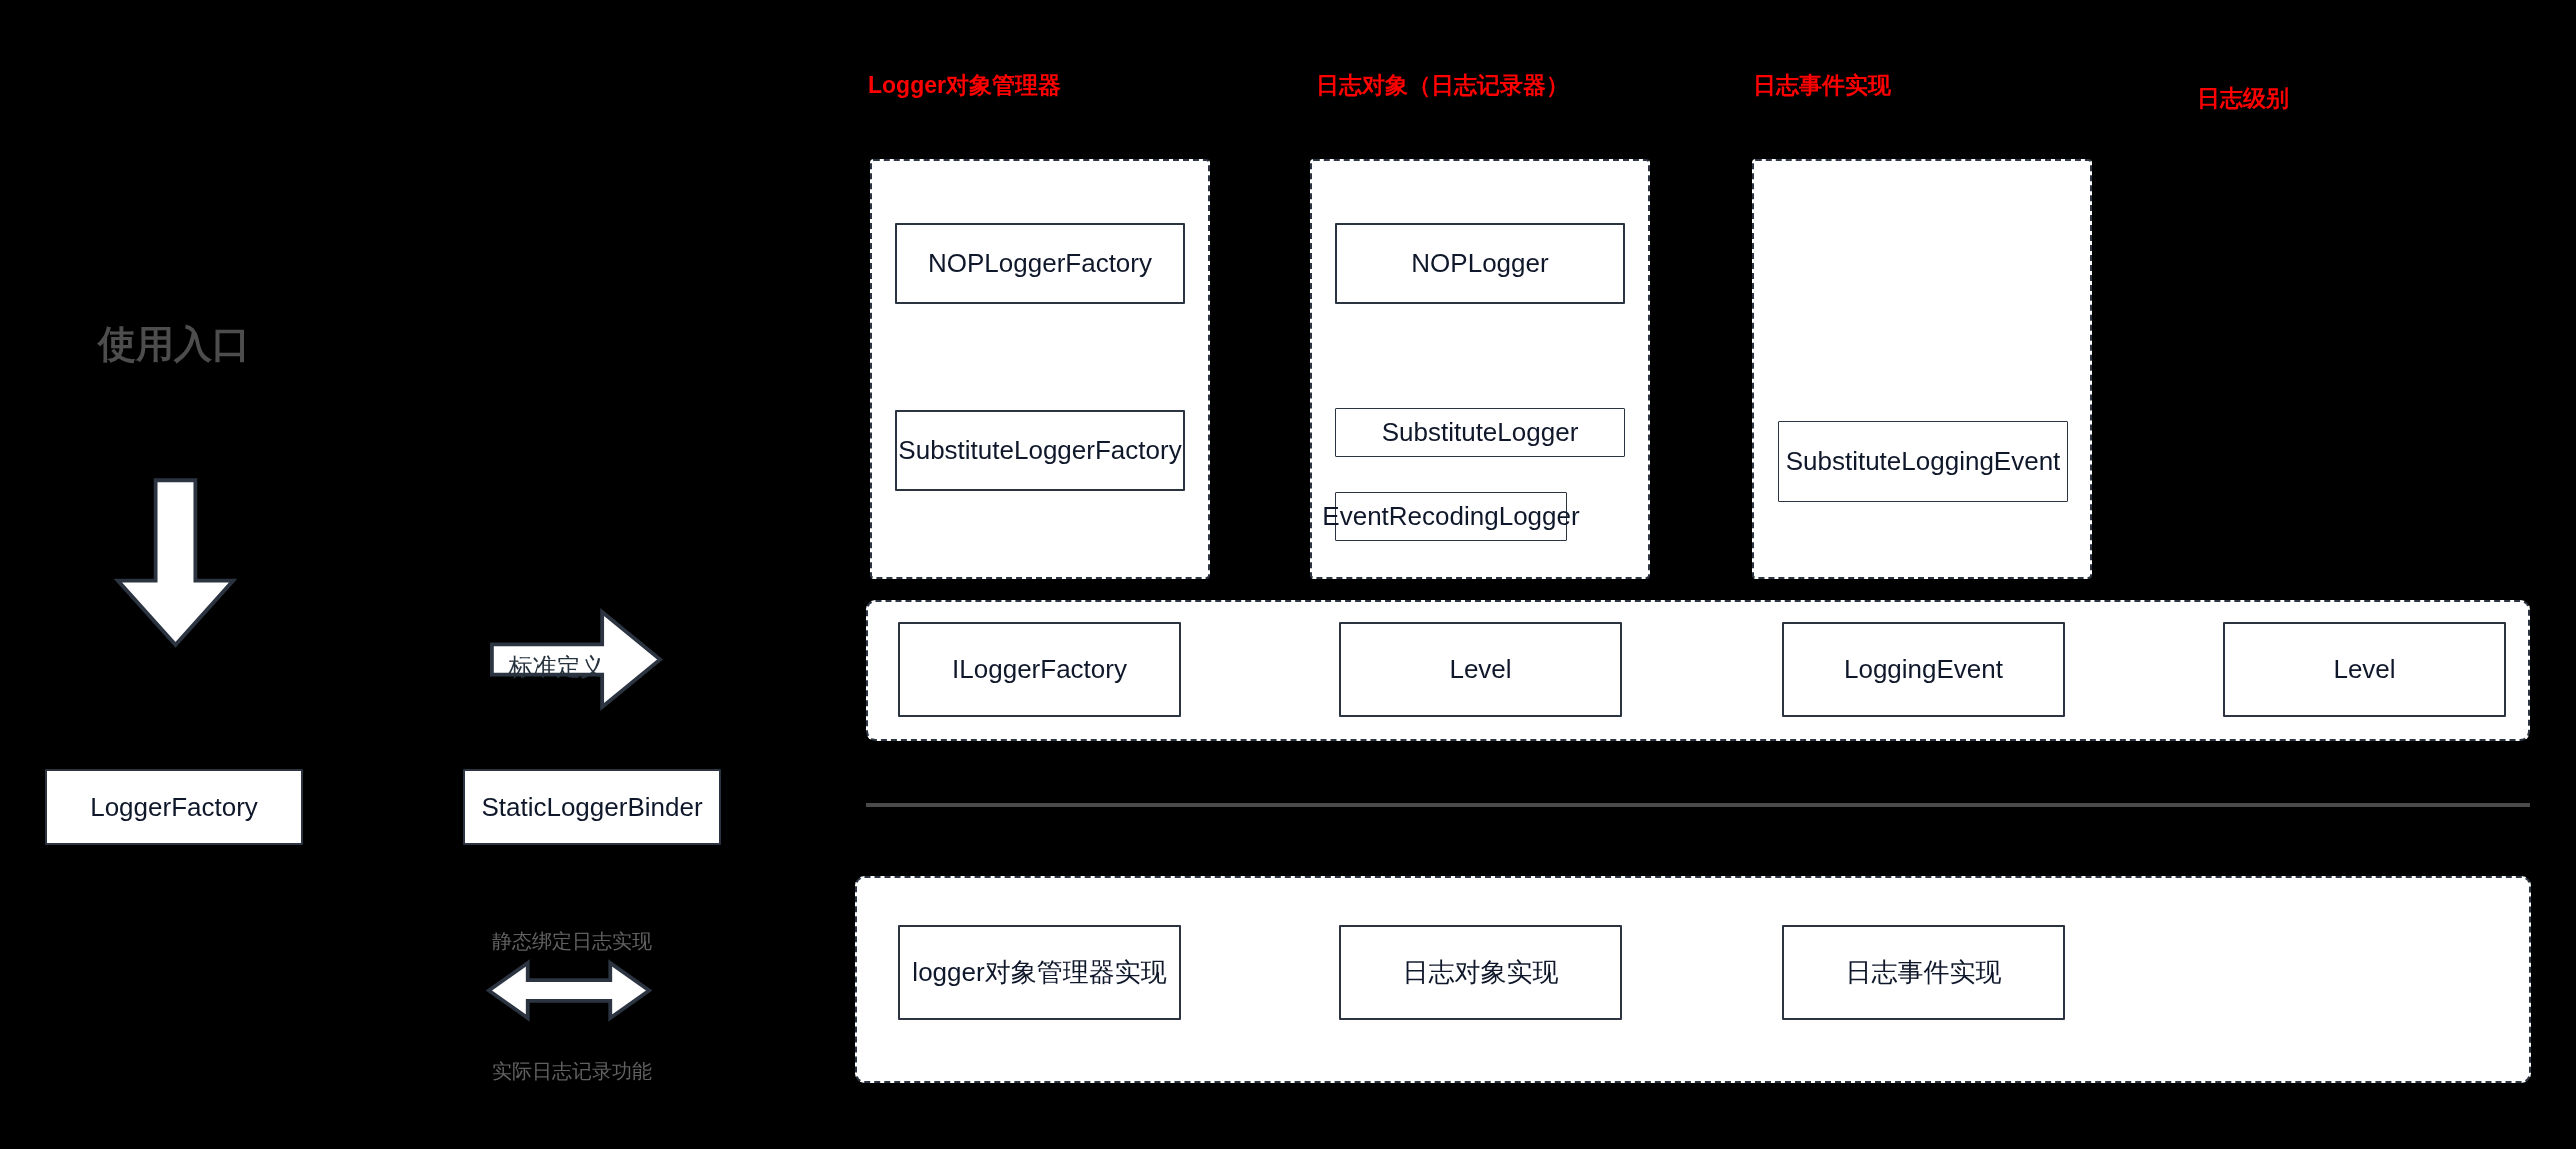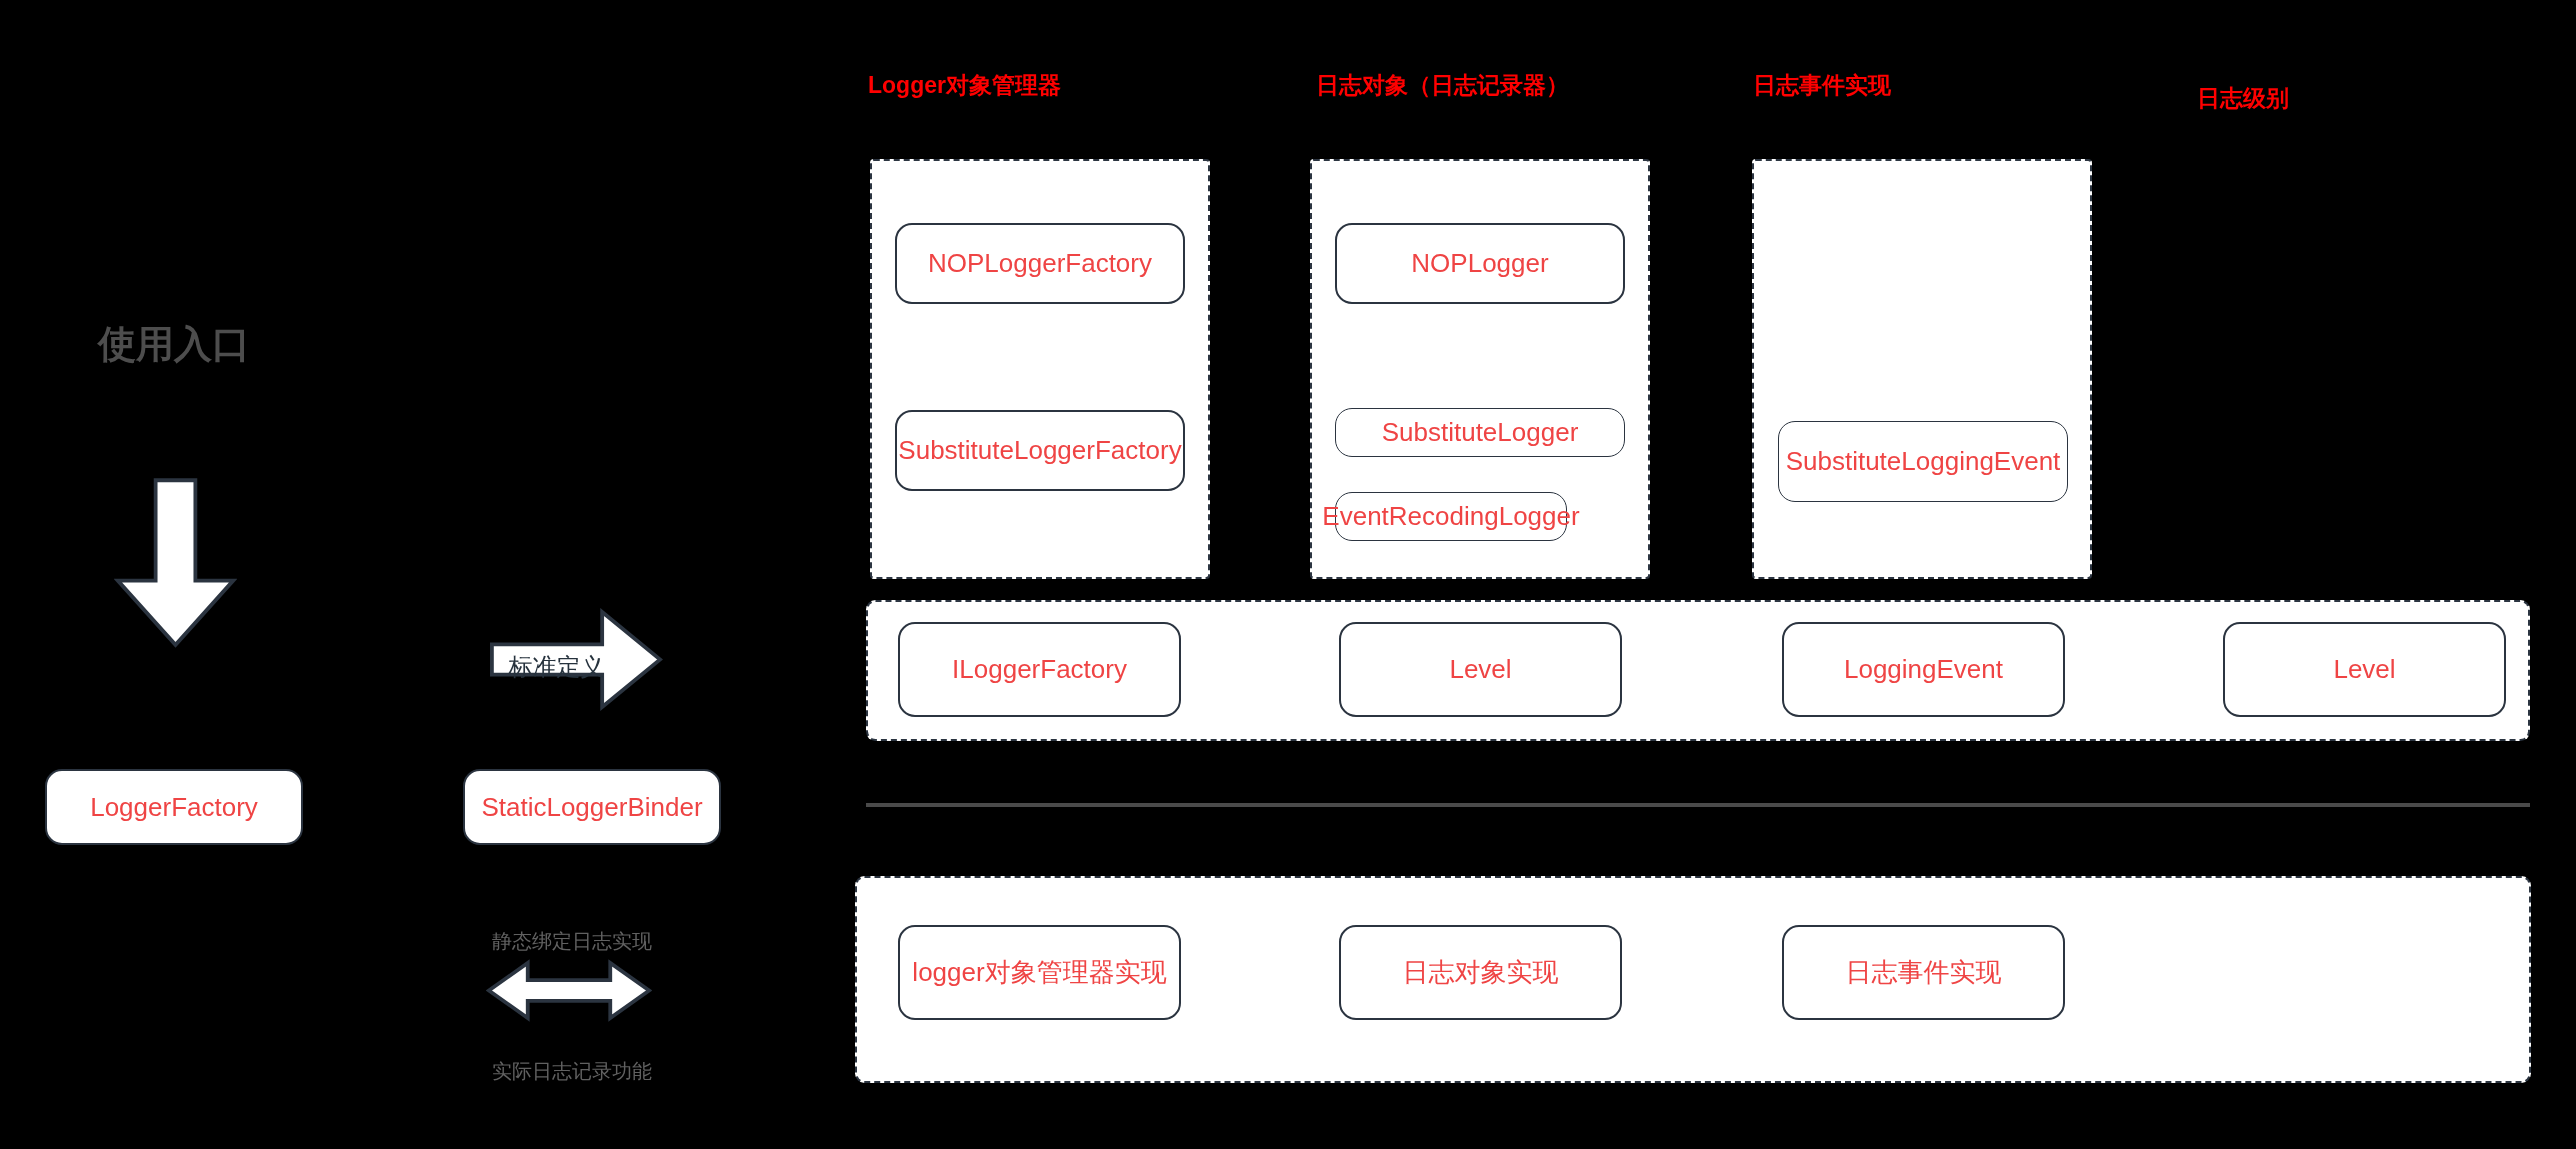--- a/index.html
+++ b/index.html
@@ -31,25 +31,25 @@
     margin-top:16px;
   }
   .gray-label.big{font-size:38px;font-weight:bold;color:#4d4d4d;}
   .gray-label.small{font-size:20px;font-weight:normal;color:#616161;}
 
   
   .node{
     position:absolute;
     background:#ffffff;
     border:2.8px solid #2b3440;
-    border-radius:17px;
+    border-radius:1px;
     box-sizing:border-box;
     display:flex;align-items:center;justify-content:center;
     text-align:center;
-    color:#ef4444;
+    color:#0f172a;
     font-size:26px;
     padding:3.8px 9.5px;
     line-height:1.18;
   }
   .node.thin{border-width:1.9px;}
   .node.cjk{font-size:26px;}
 
   
   .group{
     position:absolute;

